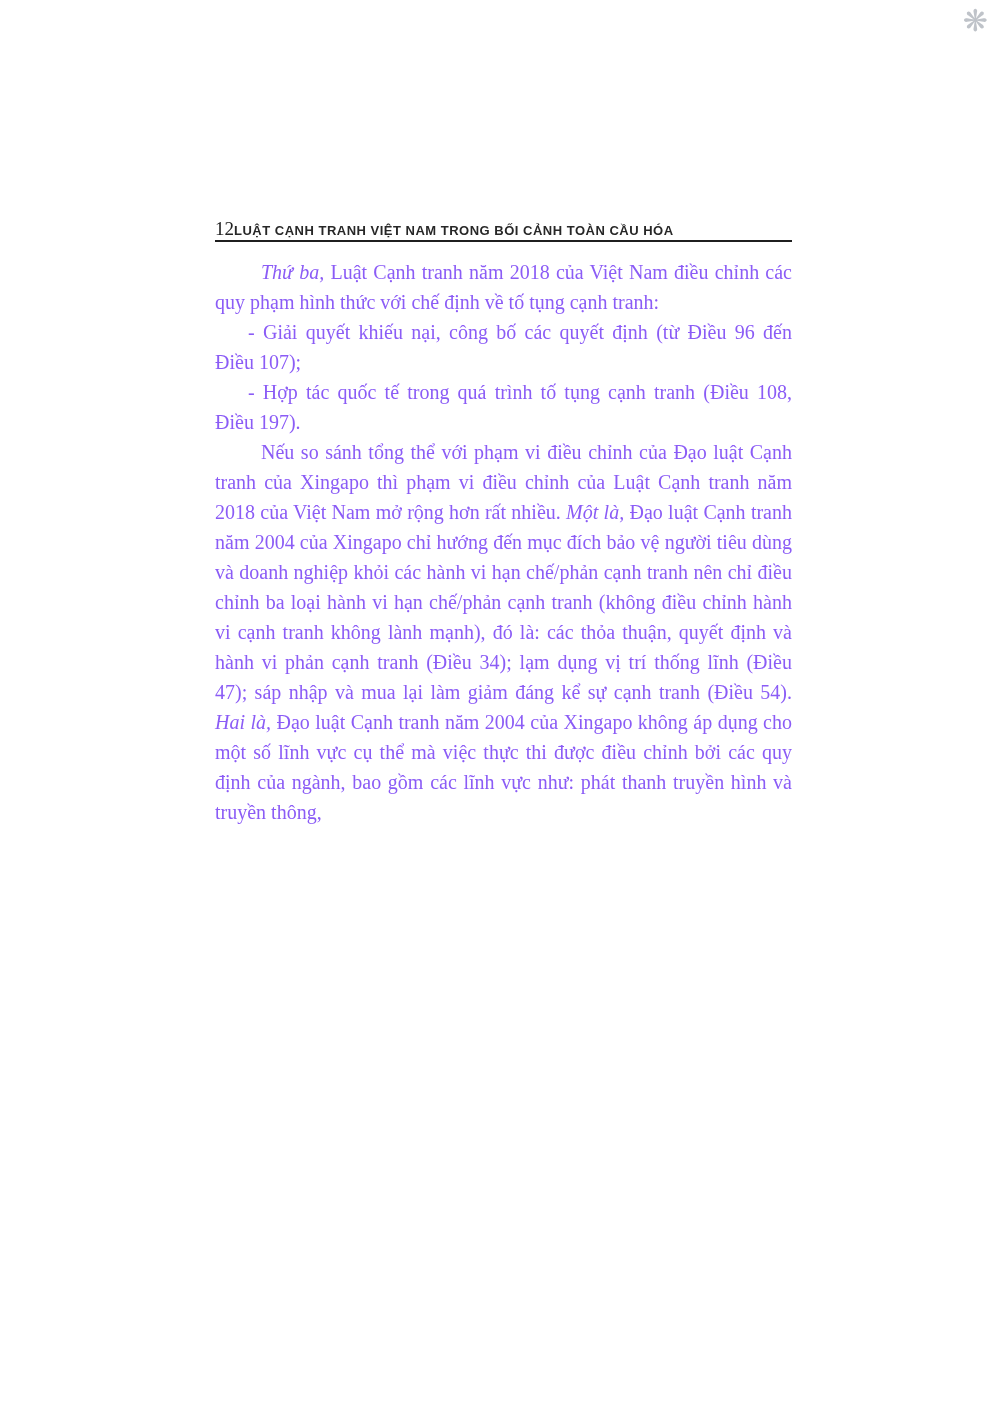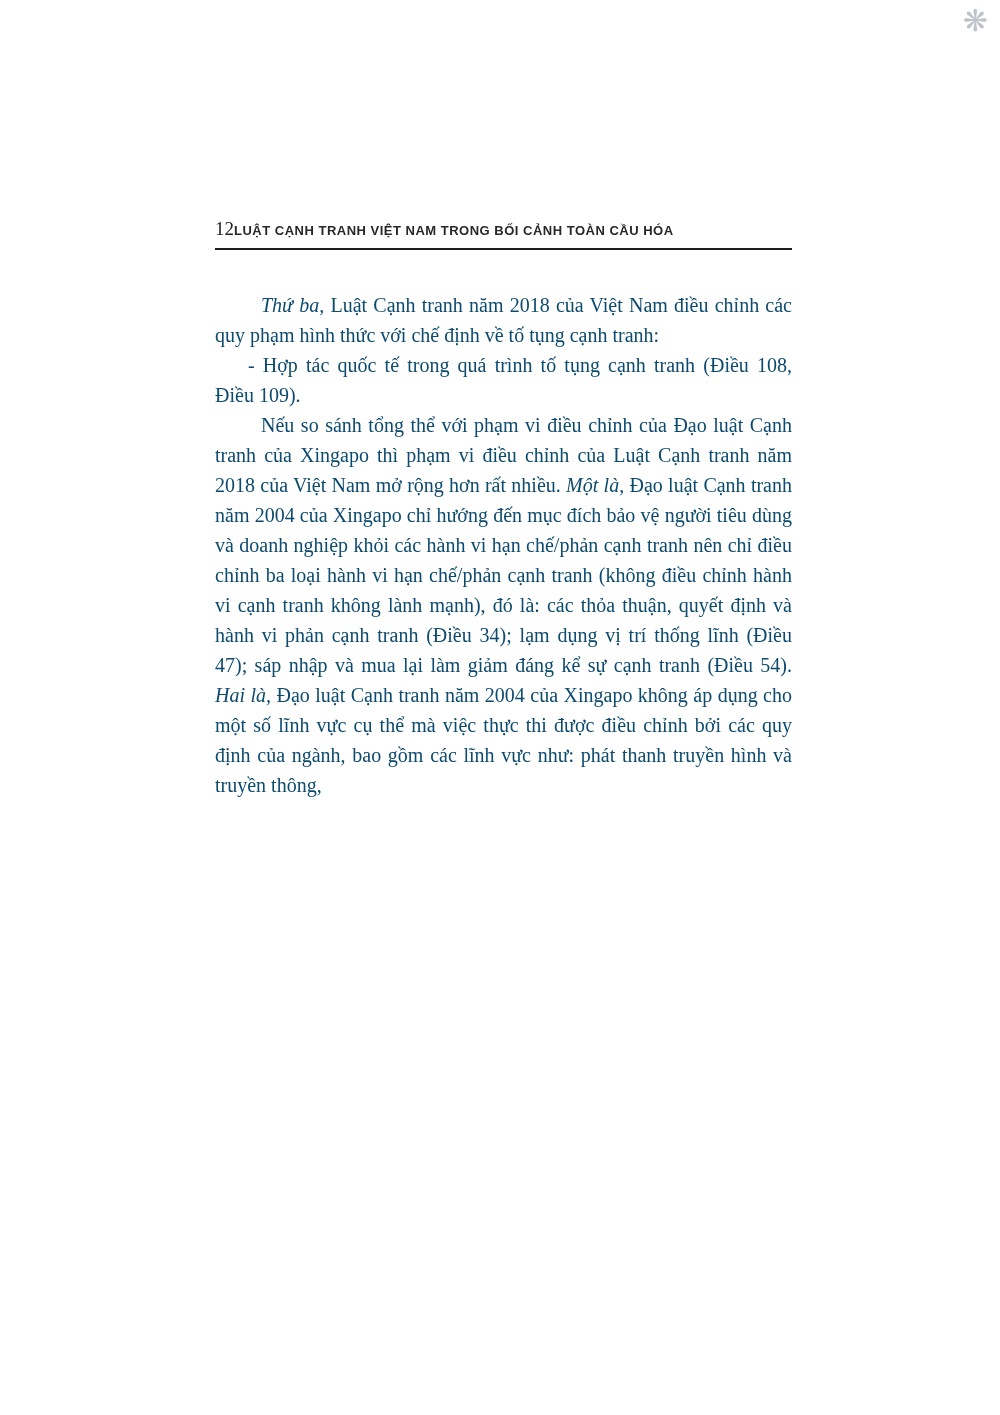--- a/index.html
+++ b/index.html
@@ -23,21 +23,21 @@
   }
   .content {
     position: absolute;
     left: 215px;
     top: 218px;
     width: 577px;
   }
   .page-header {
     display: flex;
     align-items: baseline;
-    padding-bottom: 8px;
+    padding-bottom: 0;
   }
   .page-number {
     font-family: "Liberation Serif", "DejaVu Serif", serif;
     font-size: 19px;
     color: #222222;
   }
   .running-title {
     flex: 1;
     font-family: "Liberation Sans", "DejaVu Sans", sans-serif;
     font-size: 13px;
@@ -45,25 +45,25 @@
     letter-spacing: 0.5px;
     color: #272727;
     white-space: nowrap;
   }
   .header-rule {
     height: 2px;
     background: #1f1f1f;
     width: 100%;
   }
   .body-text {
-    margin-top: 40px;
+    margin-top: 15px;
     font-family: "Liberation Serif", "DejaVu Serif", serif;
     font-size: 20px;
     line-height: 30px;
-    color: #0c4a6e;
+    color: #8b5cf6;
     text-align: justify;
   }
   .para { text-indent: 46px; }
   .para.bullet { text-indent: 33px; }
   .it { font-style: italic; }
 </style>
 </head>
 <body>
 
 <div class="sheet">
@@ -79,22 +79,23 @@
 
     <div class="header-rule"></div>
 
     <main class="body-text">
 
       <p class="para"><span class="it">Thứ ba,</span><span> Luật Cạnh tranh năm 2018 của Việt Nam điều chỉnh các quy phạm hình thức với chế định về tố tụng cạnh tranh:</span></p>
 
 
 
 
+      <p class="para bullet">- Giải quyết khiếu nại, công bố các quyết định (từ Điều 96 đến Điều 107);</p>
 
-      <p class="para bullet">- Hợp tác quốc tế trong quá trình tố tụng cạnh tranh (Điều 108, Điều 109).</p>
+      <p class="para bullet">- Hợp tác quốc tế trong quá trình tố tụng cạnh tranh (Điều 108, Điều 197).</p>
 
       <p class="para"><span>Nếu so sánh tổng thể với phạm vi điều chỉnh của Đạo luật Cạnh tranh của Xingapo thì phạm vi điều chỉnh của Luật Cạnh tranh năm 2018 của Việt Nam mở rộng hơn rất nhiều. </span><span class="it">Một là,</span><span> Đạo luật Cạnh tranh năm 2004 của Xingapo chỉ hướng đến mục đích bảo vệ người tiêu dùng và doanh nghiệp khỏi các hành vi hạn chế/phản cạnh tranh nên chỉ điều chỉnh ba loại hành vi hạn chế/phản cạnh tranh (không điều chỉnh hành vi cạnh tranh không lành mạnh), đó là: các thỏa thuận, quyết định và hành vi phản cạnh tranh (Điều 34); lạm dụng vị trí thống lĩnh (Điều 47); sáp nhập và mua lại làm giảm đáng kể sự cạnh tranh (Điều 54). </span><span class="it">Hai là,</span><span> Đạo luật Cạnh tranh năm 2004 của Xingapo không áp dụng cho một số lĩnh vực cụ thể mà việc thực thi được điều chỉnh bởi các quy định của ngành, bao gồm các lĩnh vực như: phát thanh truyền hình và truyền thông,</span></p>
 
     </main>
 
   </div>
 
 </div>
 
 </body></html>

